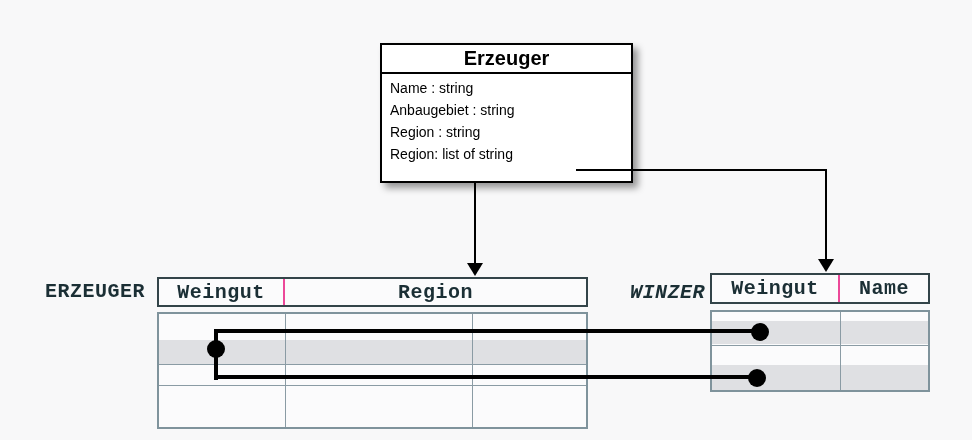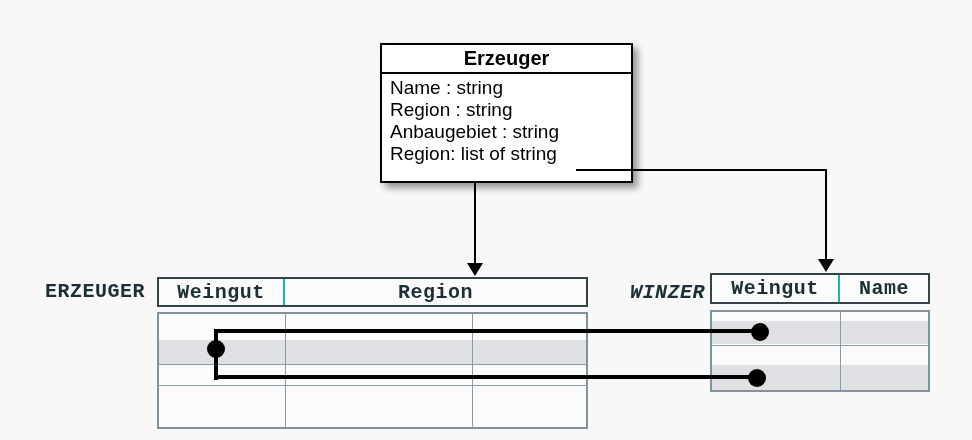--- a/index.html
+++ b/index.html
@@ -22,21 +22,21 @@
     box-shadow: 5px 5px 7px rgba(0,0,0,0.40);
   }
   .class-title {
     height: 27px; line-height: 27px;
     border-bottom: 2px solid #000;
     text-align: center;
     font-weight: bold; font-size: 20px; color: #000;
   }
   .class-attrs { padding: 3px 8px 0 8px; }
   .class-attr {
-    font-size: 19px; line-height: 22px; color: #000;
+    font-size: 14px; line-height: 22px; color: #000;
     white-space: nowrap;
   }
   
   .hline, .vline { position: absolute; background: #000; }
   .arrow-head {
     position: absolute; width: 0; height: 0;
     border-left: 8px solid transparent;
     border-right: 8px solid transparent;
     border-top: 13px solid #000;
   }
@@ -53,21 +53,21 @@
     border: 2px solid #334449; background: #fbfbfc;
     display: flex; align-items: center;
   }
   .tbl-header .cell {
     font-family: "Liberation Mono", monospace;
     font-weight: bold; font-size: 20px; letter-spacing: 0.5px;
     color: #1b2f35; text-align: center;
     height: 100%; display: flex; align-items: center; justify-content: center;
     box-sizing: border-box;
   }
-  .tbl-header .cell.div { border-right: 2px solid #14b8a6; text-align: right; }
+  .tbl-header .cell.div { border-right: 2px solid #ec4899; text-align: right; }
   
   .tbl-body {
     position: absolute; box-sizing: border-box;
     border: 2px solid #7f939c; background: #fbfbfc;
   }
   .stripe { position: absolute; left: 0; right: 0; background: #dfe0e3; }
   .grid-h { position: absolute; left: 0; right: 0; height: 1px; background: #8a9ba4; }
   .grid-v { position: absolute; top: 0; bottom: 0; width: 1px; background: #8a9ba4; }
   
   .conn { position: absolute; background: #000; }
@@ -78,22 +78,22 @@
 </style>
 </head>
 <body>
 
 <div class="canvas">
 
   <div class="class-box">
     <div class="class-title">Erzeuger</div>
     <div class="class-attrs">
       <div class="class-attr">Name : string</div>
+      <div class="class-attr">Anbaugebiet : string</div>
       <div class="class-attr">Region : string</div>
-      <div class="class-attr">Anbaugebiet : string</div>
       <div class="class-attr">Region: list of string</div>
     </div>
   </div>
 
   <div class="vline" style="left:474px; top:156px; width:2px; height:80px;"></div>
   <div class="arrow-head" style="left:467px; top:236px;"></div>
 
   <div class="hline" style="left:576px; top:142px; width:251px; height:2px;"></div>
   <div class="vline" style="left:825px; top:142px; width:2px; height:91px;"></div>
   <div class="arrow-head" style="left:818px; top:232px;"></div>

